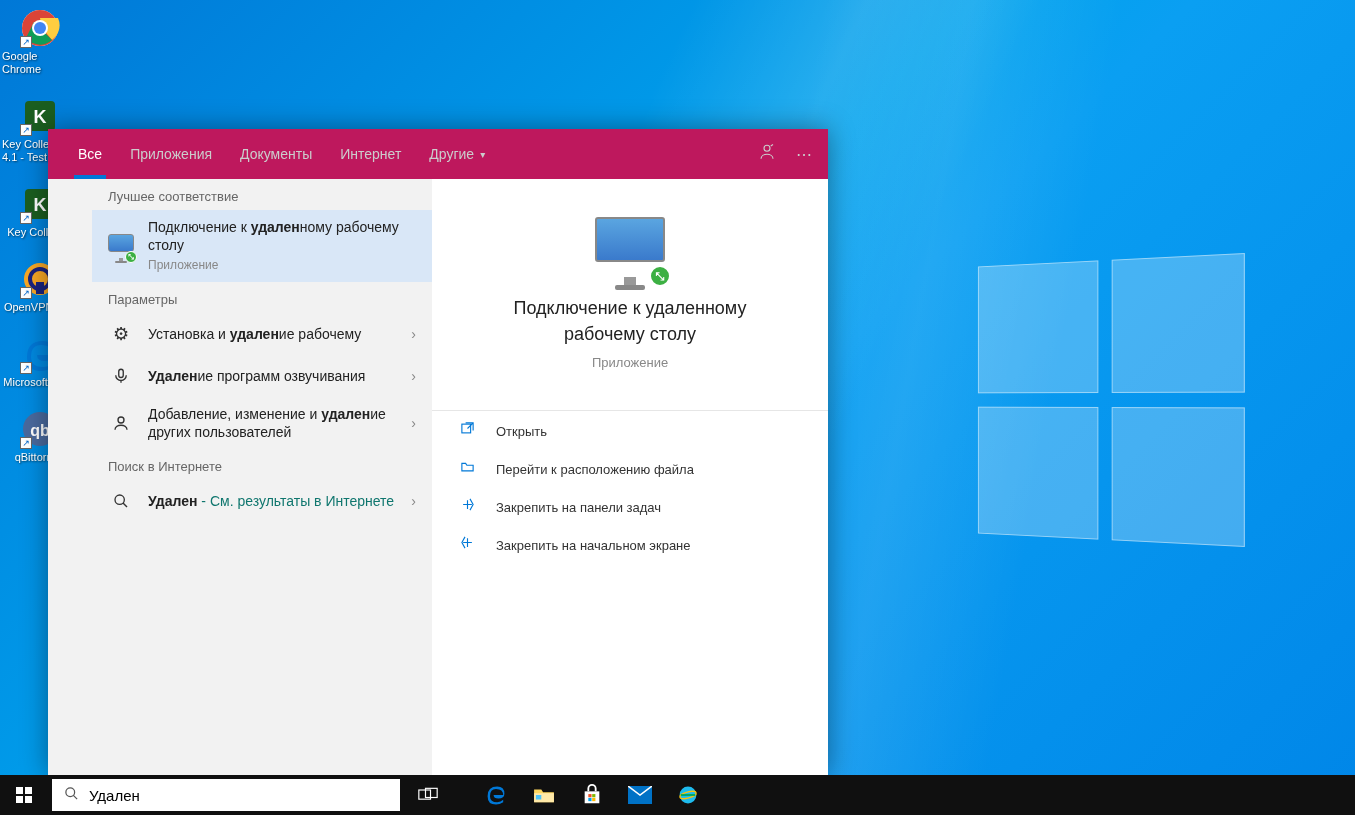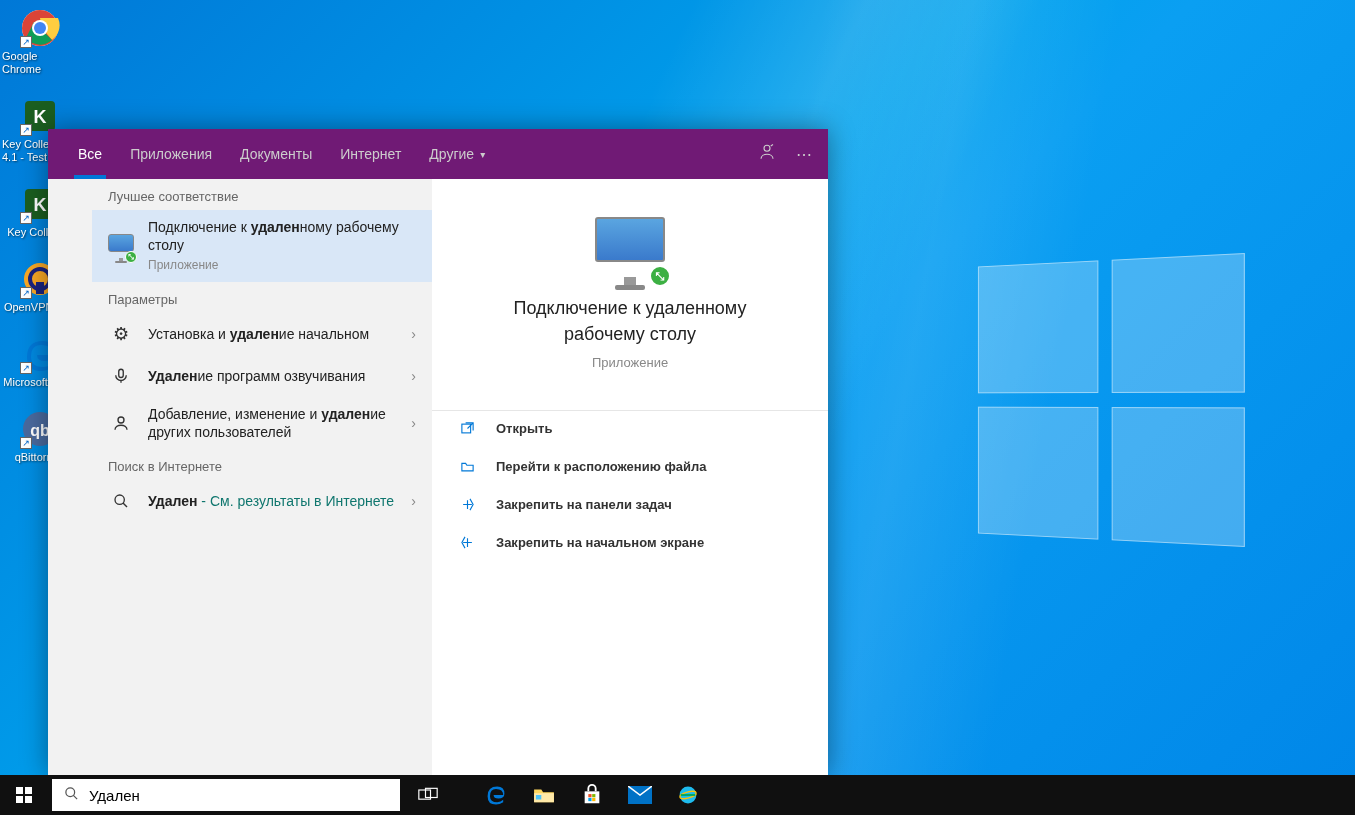--- a/index.html
+++ b/index.html
@@ -27,21 +27,21 @@
 .tb-start { width:48px; height:40px; display:flex; align-items:center; justify-content:center; cursor:pointer; }
 .win-icon { width:16px; height:16px; display:grid; grid-template-columns:1fr 1fr; grid-template-rows:1fr 1fr; gap:2px; }
 .win-icon span { background:#fff; }
 .tb-search { width:348px; height:32px; margin:0 4px; background:#fff; display:flex; align-items:center; padding:0 12px; }
 .tb-search .sicon { color:#555; font-size:15px; margin-right:10px; }
 .tb-search input { border:0; outline:0; font-size:15px; flex:1; background:transparent; }
 .tb-item { width:48px; height:40px; display:flex; align-items:center; justify-content:center; cursor:pointer; }
 
 
 .search-panel { position:absolute; left:48px; bottom:40px; width:780px; height:646px; background:#f2f2f2; display:flex; flex-direction:column; box-shadow:0 0 25px rgba(0,0,0,0.4); }
-.sp-header { height:50px; background:#701a75; display:flex; align-items:center; padding:0 16px; color:#ccc; font-size:14px; }
+.sp-header { height:50px; background:#be185d; display:flex; align-items:center; padding:0 16px; color:#ccc; font-size:14px; }
 .sp-tab { padding:0 14px; height:50px; display:flex; align-items:center; cursor:pointer; position:relative; }
 .sp-tab.active { color:#fff; }
 .sp-tab.active::after { content:''; position:absolute; left:10px; right:10px; bottom:0; height:4px; background:#0078d7; }
 .sp-tab .chev { margin-left:6px; font-size:10px; }
 .sp-header-right { margin-left:auto; display:flex; gap:20px; align-items:center; }
 .sp-header-right .hico { color:#ccc; cursor:pointer; font-size:16px; }
 
 .sp-body { flex:1; display:flex;padding-left:44px; }
 .sp-left { width:340px; background:#f2f2f2; overflow-y:auto; }
 .sp-right { flex:1; background:#fff; display:flex; flex-direction:column; align-items:center; }
@@ -52,21 +52,21 @@
 .result-row .ricon { width:26px; height:26px; margin-right:14px; display:flex; align-items:center; justify-content:center; font-size:18px; color:#333; flex-shrink:0; }
 .result-row .rtext { flex:1; font-size:14px; color:#222; line-height:18px; }
 .result-row .rtext b { font-weight:600; }
 .result-row .rsub { font-size:12px; color:#888; margin-top:2px; }
 .result-row .arrow { color:#888; font-size:14px; }
 
 .preview-icon { margin-top:38px; width:70px; height:60px; position:relative; }
 .preview-title { font-size:18px; color:#222; margin-top:18px; text-align:center; padding:0 40px; line-height:26px; }
 .preview-sub { font-size:13px; color:#888; margin-top:8px; }
 .preview-actions { width:100%; margin-top:40px; border-top:1px solid #e6e6e6; }
-.paction { display:flex; align-items:flex-start; padding:10px 28px; cursor:pointer; font-size:13px; color:#333;font-weight:bold; }
+.paction { display:flex; align-items:flex-end; padding:10px 28px; cursor:pointer; font-size:13px; color:#333; }
 .paction .paicon { width:22px; margin-right:14px; color:#0078d7; font-size:15px; }
 
 
 .rdp-monitor { width:100%; height:75%; background:linear-gradient(#5aa5e0,#3a7acc); border:2px solid #888; border-radius:3px; position:relative; }
 .rdp-stand { position:absolute; left:42%; top:100%; width:16%; height:15%; background:#999; }
 .rdp-base { position:absolute; left:28%; top:113%; width:44%; height:8%; background:#888; border-radius:2px; }
 .rdp-badge { position:absolute; right:-6px; bottom:-10px; width:22px; height:22px; background:#3cb043; border-radius:50%; border:2px solid #fff; display:flex; align-items:center; justify-content:center; color:#fff; font-size:11px; font-weight:bold; }
 
 .small-rdp { width:28px; height:24px; position:relative; }
 .small-rdp .rdp-monitor { border-width:1px; }
@@ -185,21 +185,21 @@
           </div>
         <div class="rtext">
           <span>Подключение к </span><b>удален</b><span>ному рабочему столу</span>
           <div class="rsub">Приложение</div>
         </div>
       </div>
 
       <div class="sec-label">Параметры</div>
       <div class="result-row">
         <div class="ricon">⚙</div>
-        <div class="rtext"><span>Установка и </span><b>удален</b><span>ие начальном</span></div>
+        <div class="rtext"><span>Установка и </span><b>удален</b><span>ие рабочему</span></div>
         <div class="arrow">›</div>
       </div>
       <div class="result-row">
         <div class="ricon">
           <svg width="18" height="18" viewBox="0 0 24 24" fill="none" stroke="#333" stroke-width="1.8">
               <rect x="9" y="3" width="6" height="11" rx="3"></rect>
               <path d="M5 11a7 7 0 0 0 14 0M12 18v3"></path>
             </svg>
         </div>
         <div class="rtext"><span></span><b>Удален</b><span>ие программ озвучивания</span></div>

